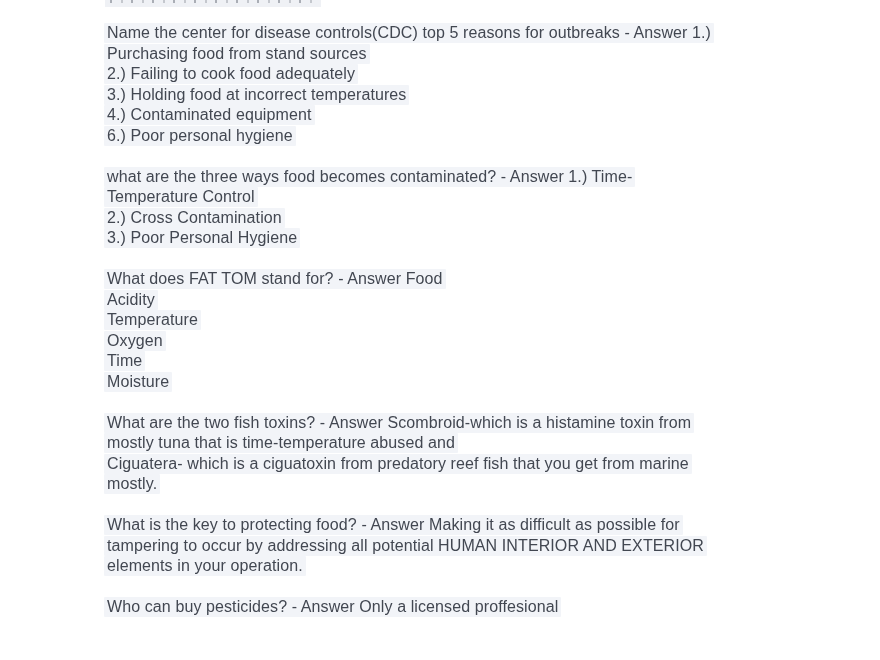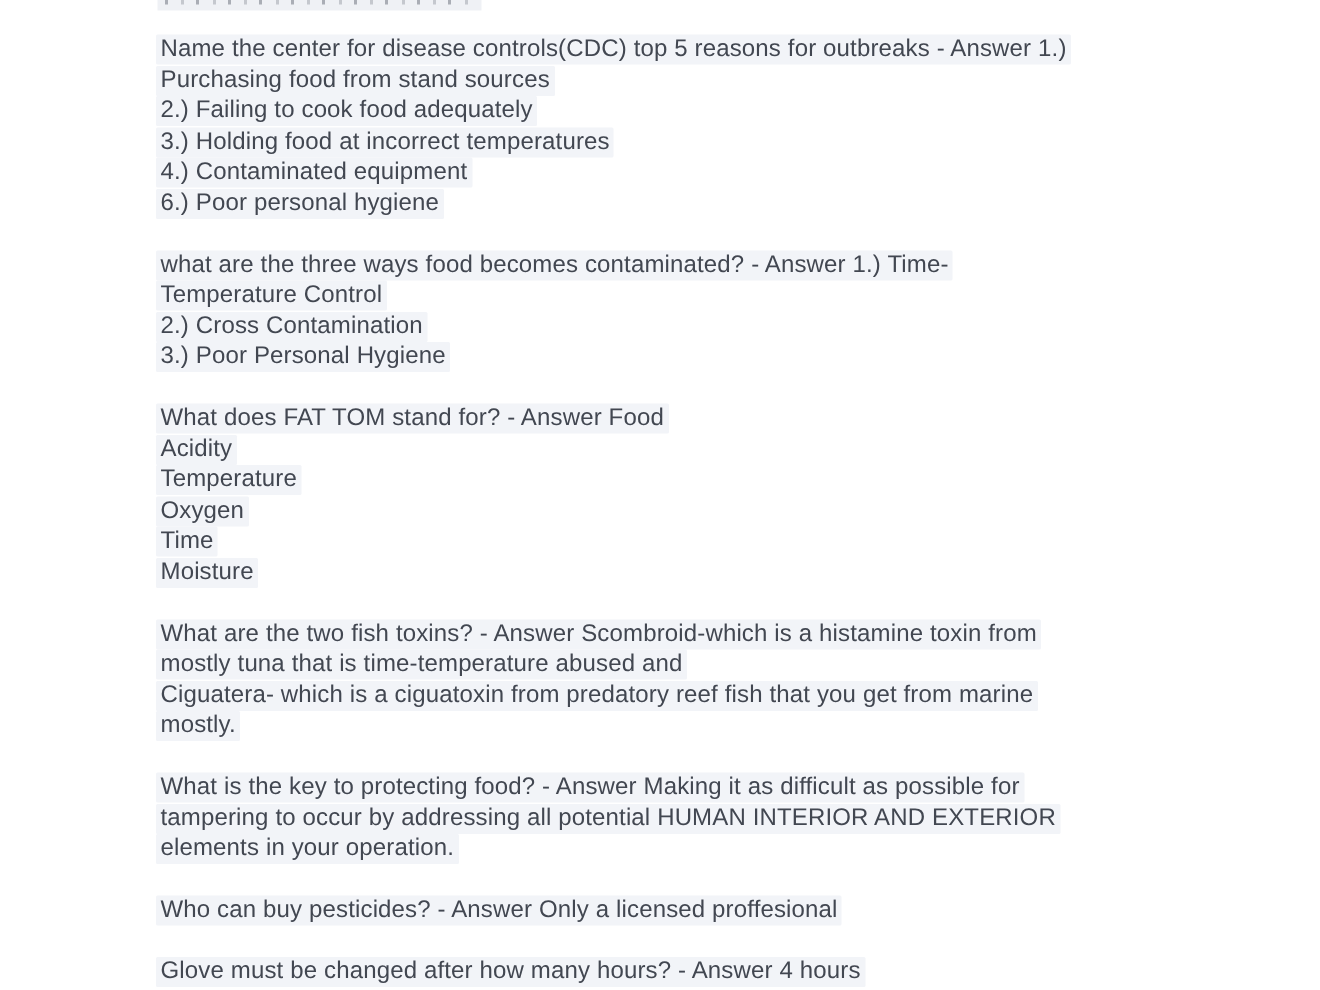--- a/index.html
+++ b/index.html
@@ -99,18 +99,15 @@
     <div class="para">
       <div class="line"><span class="hl">What is the key to protecting food? - Answer Making it as difficult as possible for</span></div>
       <div class="line"><span class="hl">tampering to occur by addressing all potential HUMAN INTERIOR AND EXTERIOR</span></div>
       <div class="line"><span class="hl">elements in your operation.</span></div>
     </div>
 
     <div class="para">
       <div class="line"><span class="hl">Who can buy pesticides? - Answer Only a licensed proffesional</span></div>
     </div>
 
-    <div class="para">
-      <div class="line"><span class="hl">Glove must be changed after how many hours? - Answer 4 hours</span></div>
-    </div>
 
   </div>
 </div>
 
 </body></html>

